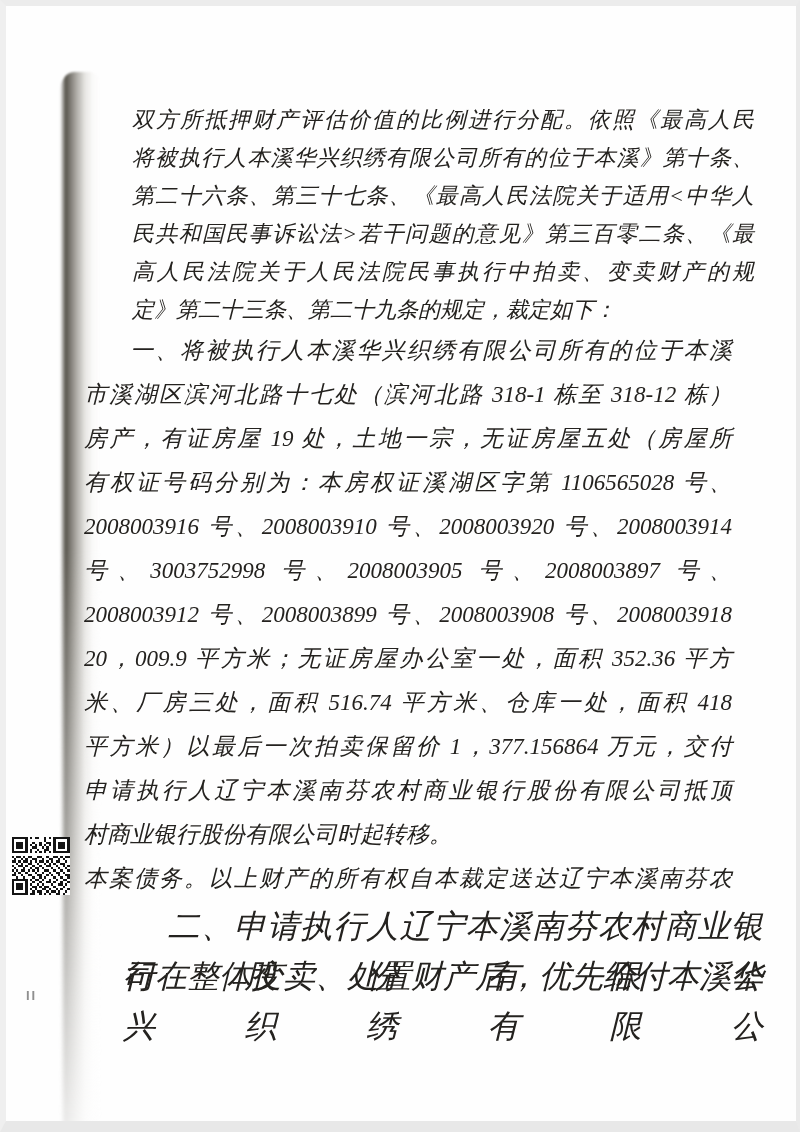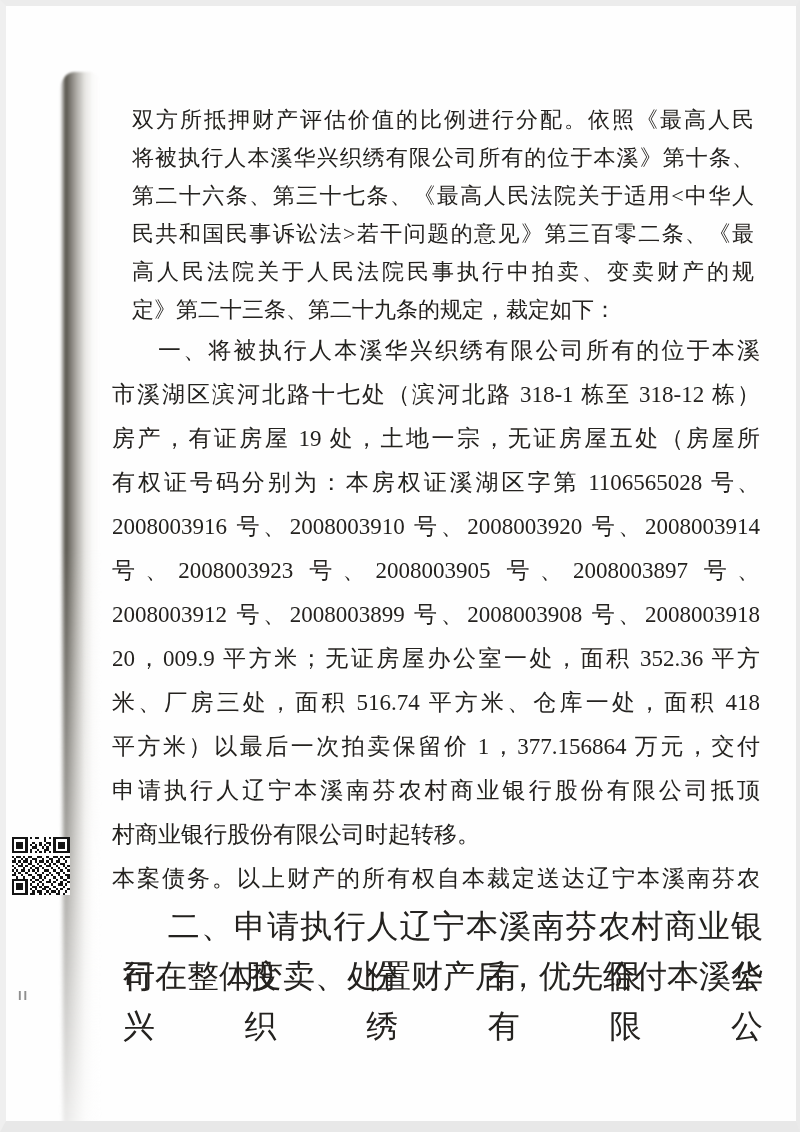--- a/index.html
+++ b/index.html
@@ -29,33 +29,34 @@
       rgba(255,255,255,0) 0%,
       rgba(255,255,255,0) 45%,
       rgba(254,254,254,0.55) 78%,
       rgba(254,254,254,0.9) 100%);
   }
   .textcol{position:absolute;left:0;top:95px;width:800px;color:#24221f;}
   .para{margin:0;}
   .line{
     text-align:justify;text-align-last:left;
     white-space:normal;
+    font-style:italic;
   }
   .line.fill{text-align-last:justify;}
   .p1{margin-left:126px;width:622px;font-size:22px;}
   .p1 .line{line-height:38px;height:38px;}
-  .p2{margin-left:106px;width:648px;font-size:23px;}
+  .p2{margin-left:78px;width:648px;font-size:23px;}
   .p2 .line{line-height:44px;height:44px;}
   .p3{margin-left:117px;width:640px;font-size:32px;}
   .p3 .line{line-height:50px;height:50px;}
   .p2 .indent{text-indent:2em;}
   .p3 .indent{text-indent:1.4em;}
   .qr{position:absolute;left:5px;top:831px;width:59px;height:58px;}
   .staple{
-    position:absolute;left:12px;top:982px;
+    position:absolute;left:20px;top:982px;
     font-family:"Liberation Sans","DejaVu Sans",sans-serif;
     font-size:13px;font-weight:bold;letter-spacing:2px;color:#8f8f8f;
   }
 </style>
 </head>
 <body>
 
 <div class="scan">
 
   <div class="spine"></div>
@@ -118,21 +119,21 @@
       <div class="line fill">高人民法院关于人民法院民事执行中拍卖、变卖财产的规</div>
       <div class="line">定》第二十三条、第二十九条的规定，裁定如下：</div>
     </div>
 
     <div class="para p2">
       <div class="line fill indent">一、将被执行人本溪华兴织绣有限公司所有的位于本溪</div>
       <div class="line fill">市溪湖区滨河北路十七处（滨河北路 318-1 栋至 318-12 栋）</div>
       <div class="line fill">房产，有证房屋 19 处，土地一宗，无证房屋五处（房屋所</div>
       <div class="line fill">有权证号码分别为：本房权证溪湖区字第 1106565028 号、</div>
       <div class="line fill">2008003916 号、2008003910 号、2008003920 号、2008003914</div>
-      <div class="line fill">号、2008003923 号、2008003905 号、2008003897 号、</div>
+      <div class="line fill">号、3003752998 号、2008003905 号、2008003897 号、</div>
       <div class="line fill">2008003912 号、2008003899 号、2008003908 号、2008003918</div>
       <div class="line fill">20，009.9 平方米；无证房屋办公室一处，面积 352.36 平方</div>
       <div class="line fill">米、厂房三处，面积 516.74 平方米、仓库一处，面积 418</div>
       <div class="line fill">平方米）以最后一次拍卖保留价 1，377.156864 万元，交付</div>
       <div class="line fill">申请执行人辽宁本溪南芬农村商业银行股份有限公司抵顶</div>
       <div class="line">村商业银行股份有限公司时起转移。</div>
       <div class="line fill">本案债务。以上财产的所有权自本裁定送达辽宁本溪南芬农</div>
     </div>
 
     <div class="para p3">

